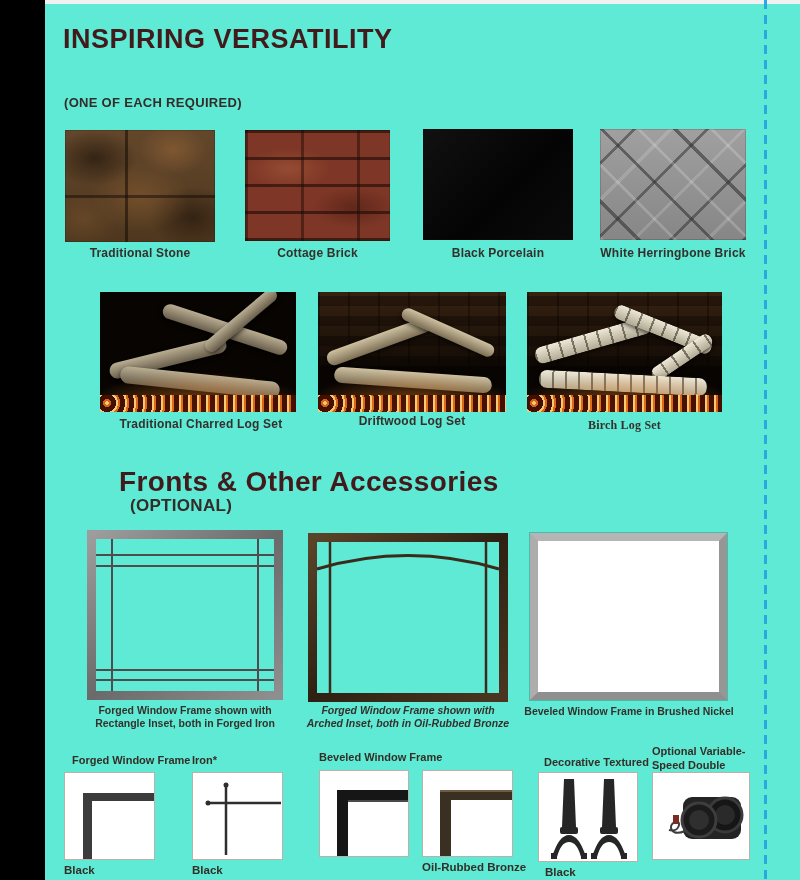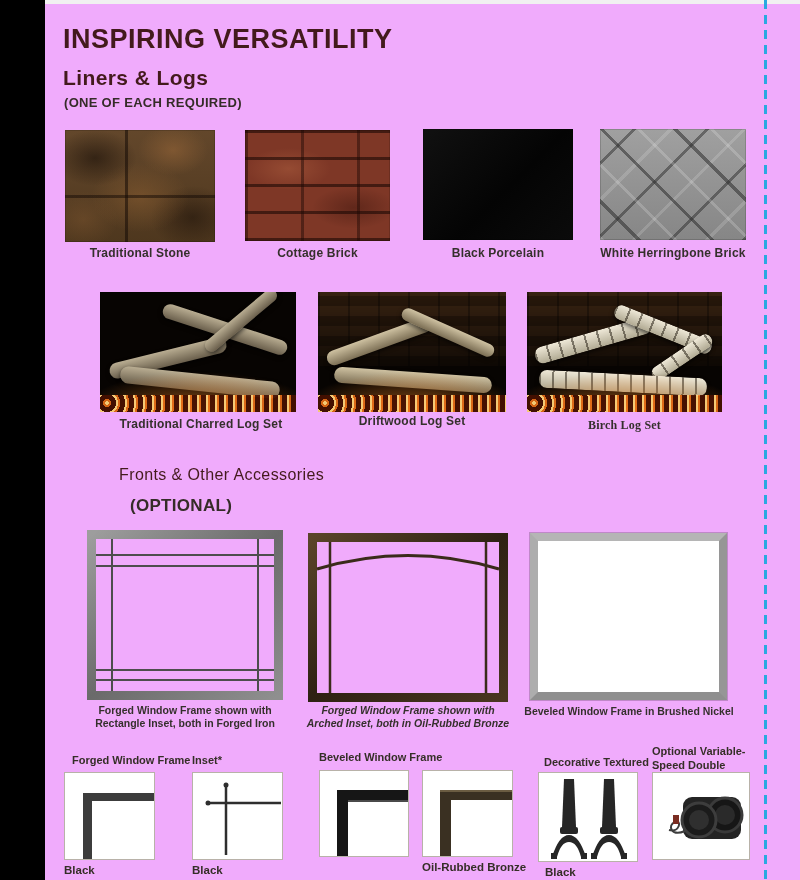--- a/index.html
+++ b/index.html
@@ -1,26 +1,26 @@
 <!DOCTYPE html>
 <html><head>
 <meta charset="utf-8">
 <style>
   html,body{margin:0;padding:0;background:#fff;}
-  .canvas{position:relative;width:800px;height:880px;background:#f0abfc;overflow:hidden;
+  .canvas{position:relative;width:800px;height:880px;background:#5eead4;overflow:hidden;
           font-family:"Liberation Sans",sans-serif;color:#35302c;}
   .abs{position:absolute;}
   .leftbar{left:0;top:0;width:45px;height:880px;background:#000;}
   .topedge{left:45px;top:0;width:755px;height:4px;background:#f1f1f1;}
   .cutline{left:764px;top:0;width:3px;height:880px;
            background:repeating-linear-gradient(180deg,#29a9e0 0 9px,transparent 9px 15px);}
   .h1{left:63px;top:24px;font-size:27px;font-weight:700;letter-spacing:.5px;color:#431a1c;}
   .h2{left:63px;top:66px;font-size:21px;font-weight:700;letter-spacing:.4px;color:#431a1c;}
   .note{left:64px;top:95px;font-size:13px;font-weight:600;letter-spacing:.3px;color:#352c28;}
-  .h2b{left:119px;top:466px;font-size:16px;font-weight:400;letter-spacing:.4px;color:#431a1c;}
+  .h2b{left:119px;top:466px;font-size:28px;font-weight:700;letter-spacing:.4px;color:#431a1c;}
   .note2{left:130px;top:496px;font-size:17px;font-weight:700;letter-spacing:.3px;color:#352c28;}
   .cap{font-size:12px;font-weight:700;letter-spacing:.2px;color:#35302c;text-align:center;}
   .fcap{font-size:10.5px;font-weight:700;line-height:1.25;color:#35302c;text-align:center;}
   .tlabel{font-size:11px;font-weight:700;color:#352e27;}
   .flabel{font-size:11.5px;font-weight:700;color:#352e27;}
   .tile{box-shadow:0 0 0 1px rgba(0,0,0,.15) inset;}
   .swatch-stone{background:
      linear-gradient(90deg,transparent 0 60px,rgba(20,10,5,.55) 60px 63px,transparent 63px),
      linear-gradient(0deg,transparent 0 44px,rgba(20,10,5,.5) 44px 47px,transparent 47px),
      radial-gradient(60px 40px at 20% 25%,rgba(18,10,5,.55),transparent 70%),
@@ -69,21 +69,20 @@
 </head>
 <body>
 
 <div class="canvas" data-name="brochure-page">
 
   <div class="abs leftbar" data-name="left-black-bar"></div>
   <div class="abs topedge" data-name="page-top-edge"></div>
   <div class="abs cutline" data-name="cut-guide-dashed-line"></div>
 
   <div class="abs h1" data-name="page-title">INSPIRING VERSATILITY</div>
-  <div class="abs h2" data-name="liners-logs-heading">Liners &amp; Logs</div>
   <div class="abs note" data-name="liners-requirement-note">(ONE OF EACH REQUIRED)</div>
 
   <div class="abs tile swatch-stone" style="left:65px;top:130px;width:150px;height:112px;" data-name="liner-swatch-traditional-stone"></div>
   <div class="abs tile swatch-brick" style="left:245px;top:130px;width:145px;height:111px;" data-name="liner-swatch-cottage-brick"></div>
   <div class="abs tile swatch-porcelain" style="left:423px;top:129px;width:150px;height:111px;" data-name="liner-swatch-black-porcelain"></div>
   <div class="abs tile swatch-herringbone" style="left:600px;top:129px;width:146px;height:111px;" data-name="liner-swatch-white-herringbone-brick"></div>
 
   <div class="abs cap" style="left:65px;top:246px;width:150px;" data-name="liner-caption">Traditional Stone</div>
   <div class="abs cap" style="left:245px;top:246px;width:145px;" data-name="liner-caption">Cottage Brick</div>
   <div class="abs cap" style="left:423px;top:246px;width:150px;" data-name="liner-caption">Black Porcelain</div>
@@ -166,21 +165,21 @@
 
   <div class="abs tlabel" style="left:72px;top:754px;" data-name="accessory-title">Forged Window Frame</div>
   <div class="abs thumbbox" style="left:64px;top:772px;width:91px;height:88px;" data-name="thumb-forged-window-frame-black">
     <svg width="89" height="86" viewBox="0 0 89 86" data-name="frame-corner-icon">
       <rect x="18" y="20" width="71" height="8" fill="#3c3c3c"></rect>
       <rect x="18" y="20" width="9" height="66" fill="#3c3c3c"></rect>
     </svg>
   </div>
   <div class="abs flabel" style="left:64px;top:864px;" data-name="finish-label">Black</div>
 
-  <div class="abs tlabel" style="left:192px;top:754px;" data-name="accessory-title">Inset*</div>
+  <div class="abs tlabel" style="left:192px;top:754px;" data-name="accessory-title">Iron*</div>
   <div class="abs thumbbox" style="left:192px;top:772px;width:91px;height:88px;" data-name="thumb-inset-black">
     <svg width="89" height="86" viewBox="0 0 89 86" data-name="inset-cross-icon">
       <g stroke="#2e2e2e" stroke-width="2.5">
         <line x1="33" y1="12" x2="33" y2="82"></line>
           <line x1="15" y1="30" x2="88" y2="30"></line>
       </g>
       <circle cx="33" cy="12" r="2.5" fill="#2e2e2e"></circle>
         <circle cx="15" cy="30" r="2.5" fill="#2e2e2e"></circle>
     </svg>
   </div>

